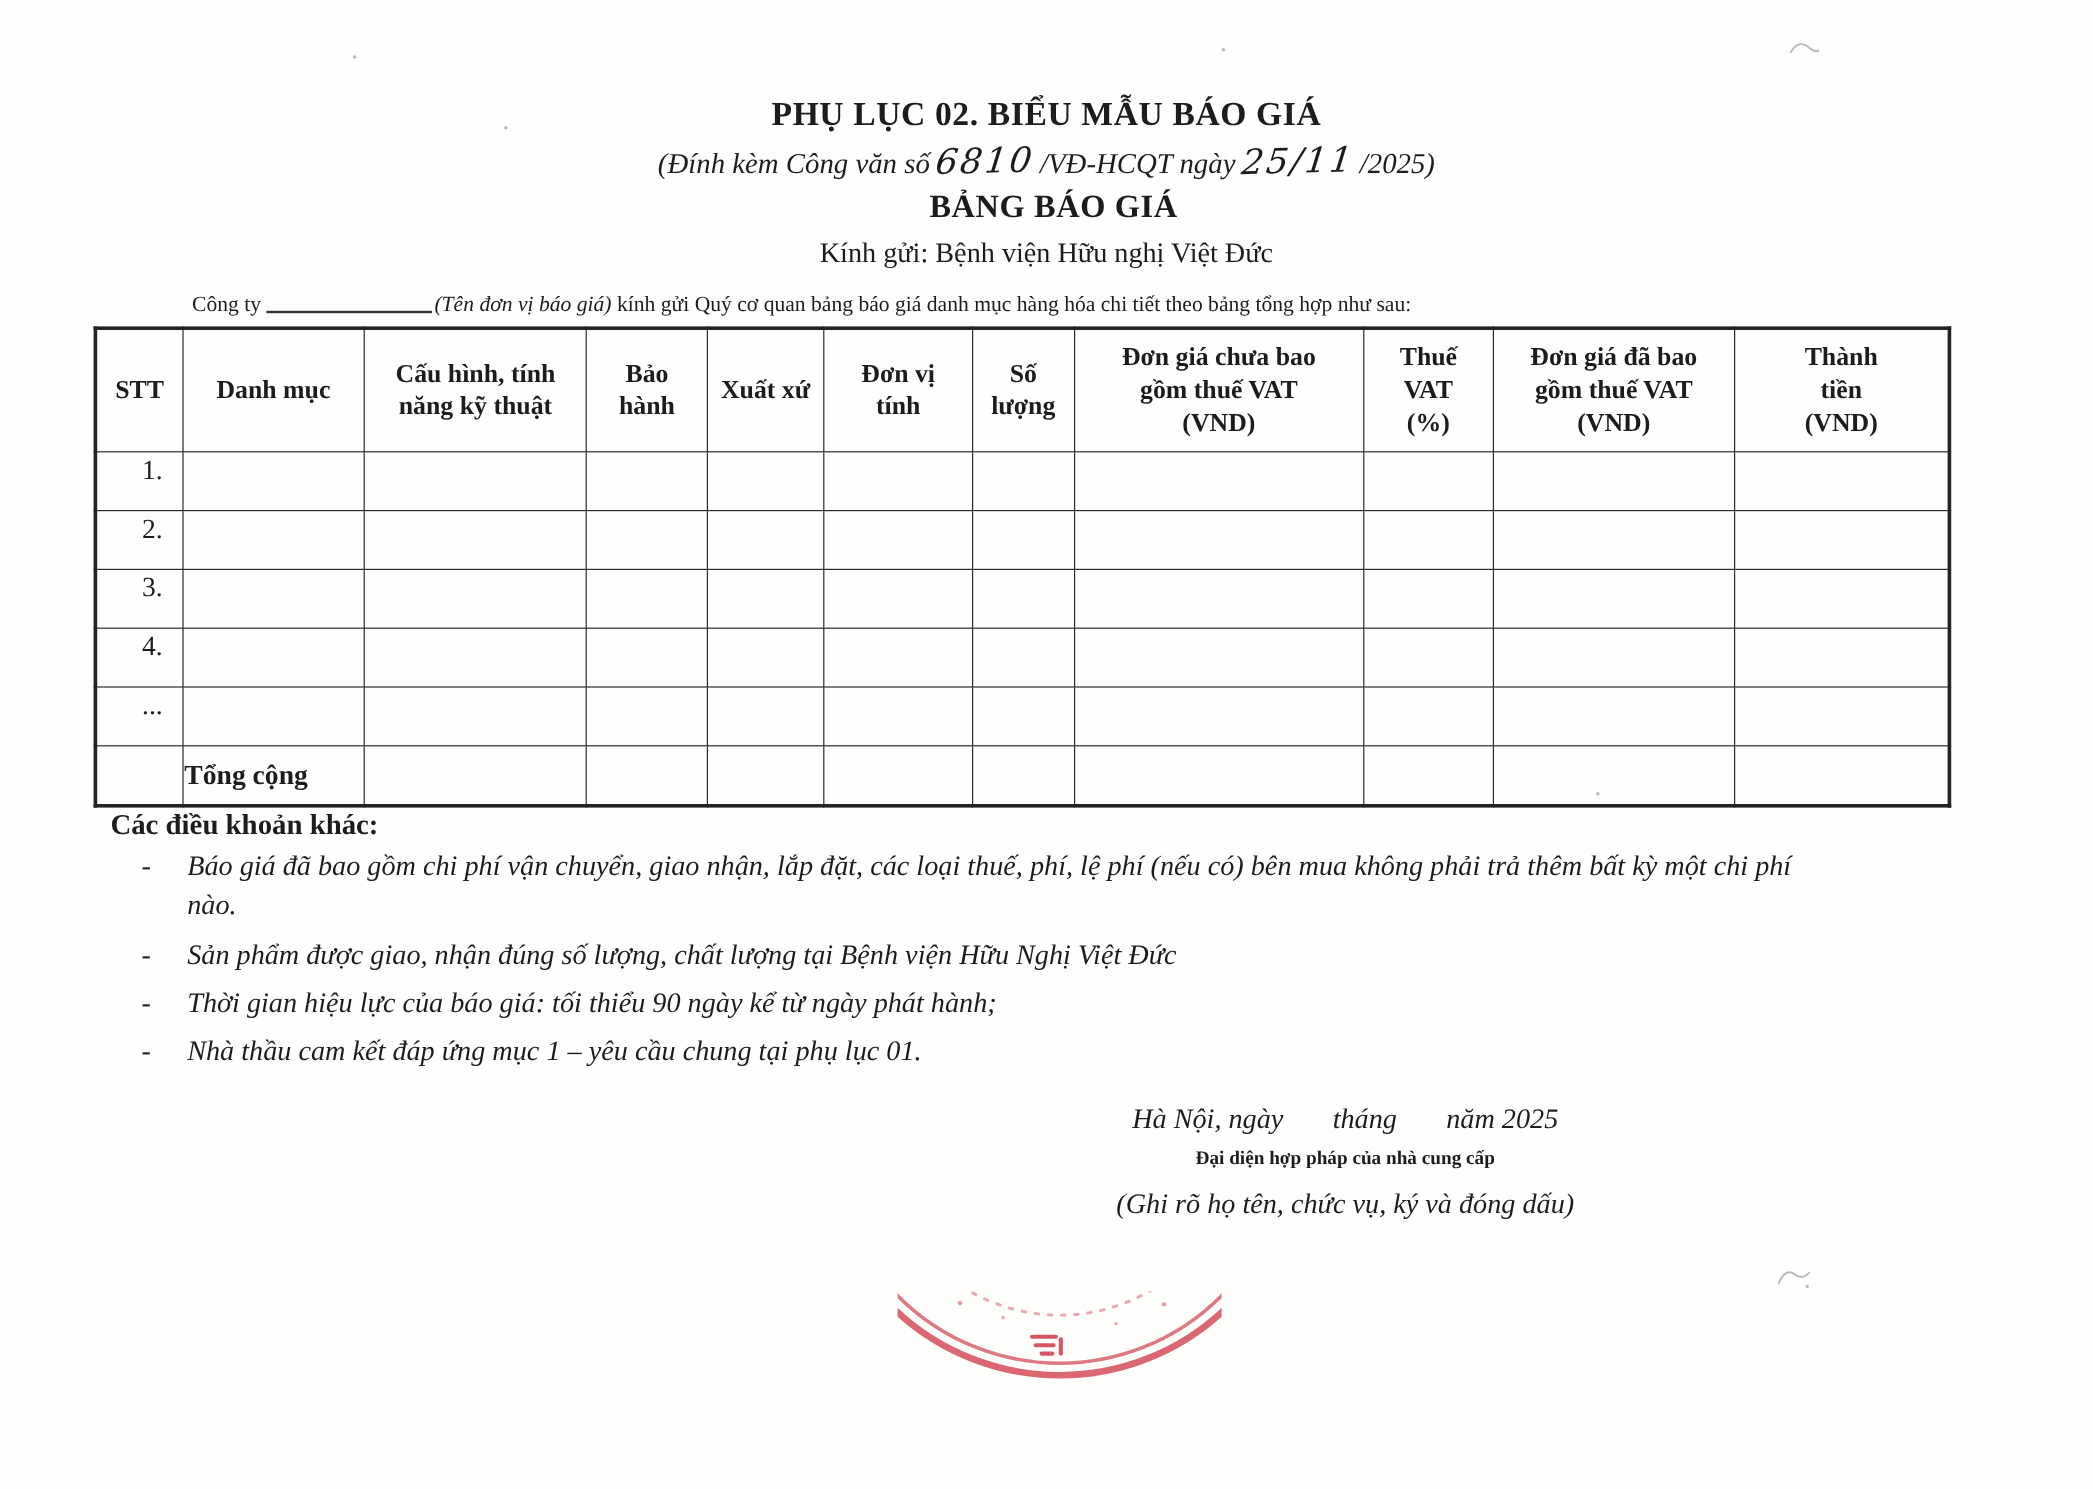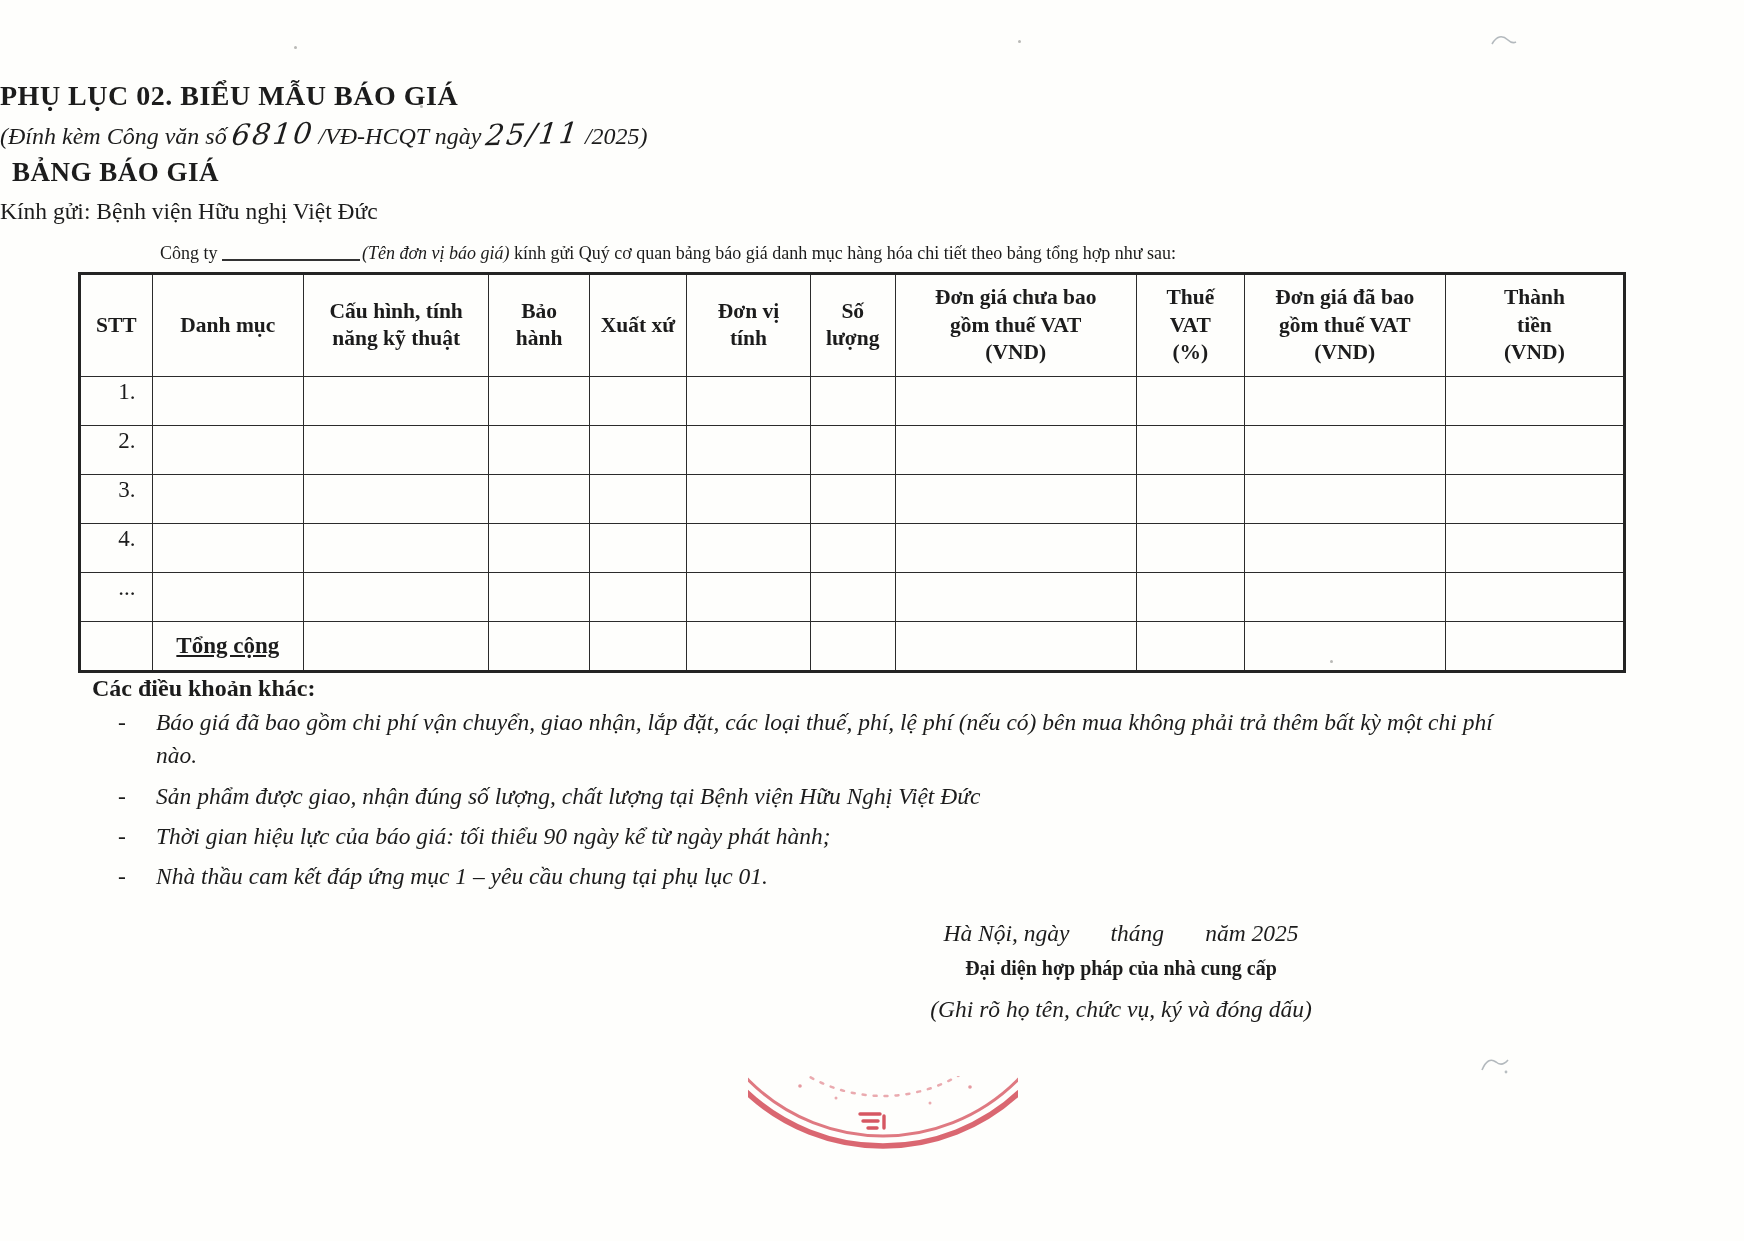--- a/index.html
+++ b/index.html
@@ -6,21 +6,21 @@
   body{background:#e8e8e8;}
   .sheet{
     position:relative;
     width:1744px;height:1241px;
     background:#fefefc;
     overflow:hidden;
     font-family:"Liberation Serif","DejaVu Serif",serif;
     color:#1c1c1c;
   }
   
-  .doc-header{position:absolute;top:80px;left:0;width:100%;}
+  .doc-header{position:absolute;top:80px;left:0;width:100%;text-align:center;}
   .appendix-title{font-size:28px;font-weight:bold;letter-spacing:.5px;}
   .subtitle{font-size:24px;font-style:italic;margin-top:5px;}
   .hw{
     display:inline-block;
     font-size:29px;
     font-style:italic;
     font-family:"DejaVu Serif",serif;
     transform:skewX(-8deg) rotate(-1.5deg);
     margin:0 5px;
     letter-spacing:2px;
@@ -38,31 +38,31 @@
     border:3px solid #242424;
   }
   table.quote th,table.quote td{border:1.6px solid #2b2b2b;}
   table.quote th{
     font-weight:bold;font-size:21.5px;line-height:1.28;
     white-space:pre-line;vertical-align:middle;text-align:center;
     padding:9px 3px;height:78px;
   }
   table.quote td{height:45px;font-size:23px;}
   td.stt{text-align:right;padding-right:16px;vertical-align:top;padding-top:2px;}
-  td.total{font-weight:bold;text-align:center;font-size:23px;text-decoration:underline;}
+  td.total{font-weight:bold;font-size:23px;}
   
   .terms-heading{position:absolute;left:92px;top:675px;font-size:24px;font-weight:bold;}
   .terms-list{position:absolute;left:118px;top:706px;width:1400px;list-style:none;margin:0;padding:0;}
   .terms-list li{display:flex;font-size:23.5px;font-style:italic;line-height:1.42;margin-bottom:7px;}
   .terms-list .dash{width:38px;flex:0 0 38px;text-align:left;}
   .terms-list .t{flex:1;}
   
   .signature{position:absolute;left:815px;top:920px;width:612px;text-align:center;}
   .sig-place-date{font-size:23.5px;font-style:italic;white-space:pre;}
-  .sig-representative{font-size:20px;font-weight:bold;margin-top:10px;}
+  .sig-representative{font-size:16px;font-weight:bold;margin-top:10px;}
   .sig-note{font-size:23.5px;font-style:italic;margin-top:16px;}
   
   .stamp{position:absolute;left:748px;top:1076px;width:270px;height:80px;}
   .pen-mark-tr{position:absolute;left:1490px;top:32px;width:28px;height:20px;}
   .pen-mark-br{position:absolute;left:1478px;top:1052px;width:34px;height:26px;}
   .speck{position:absolute;width:3px;height:3px;border-radius:50%;background:#b9b9b6;}
 </style>
 </head>
 <body>
 

